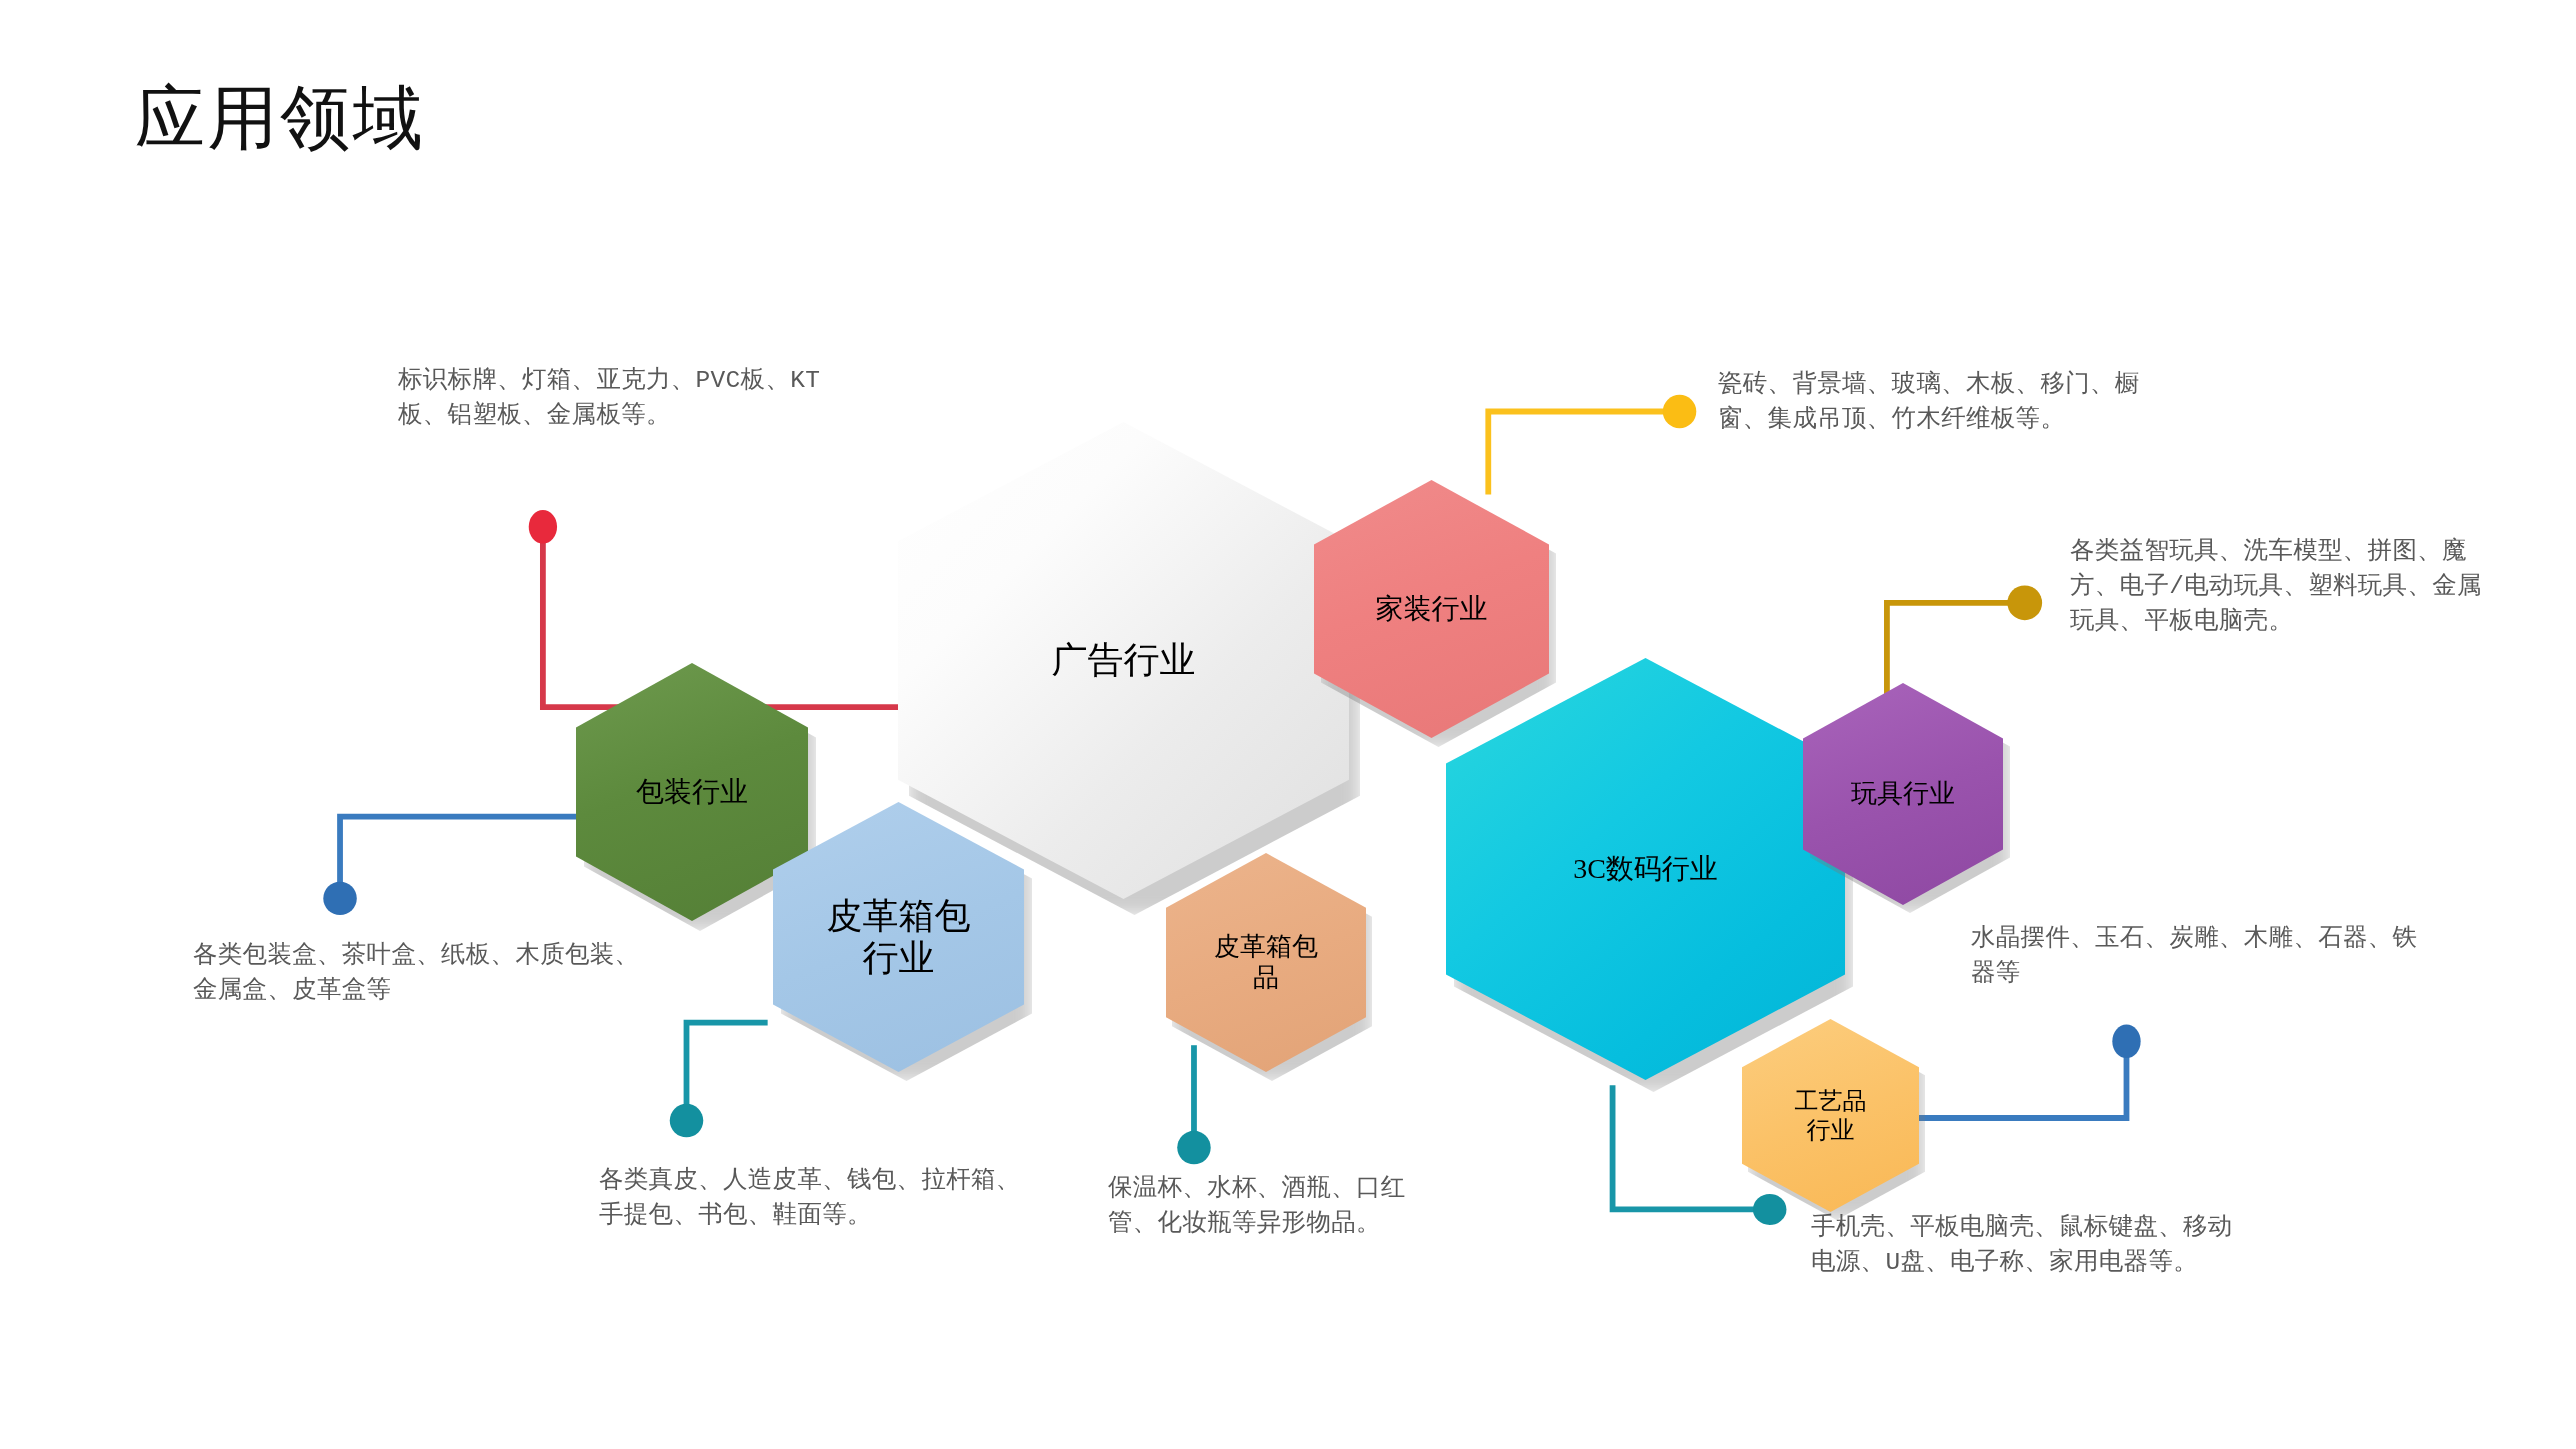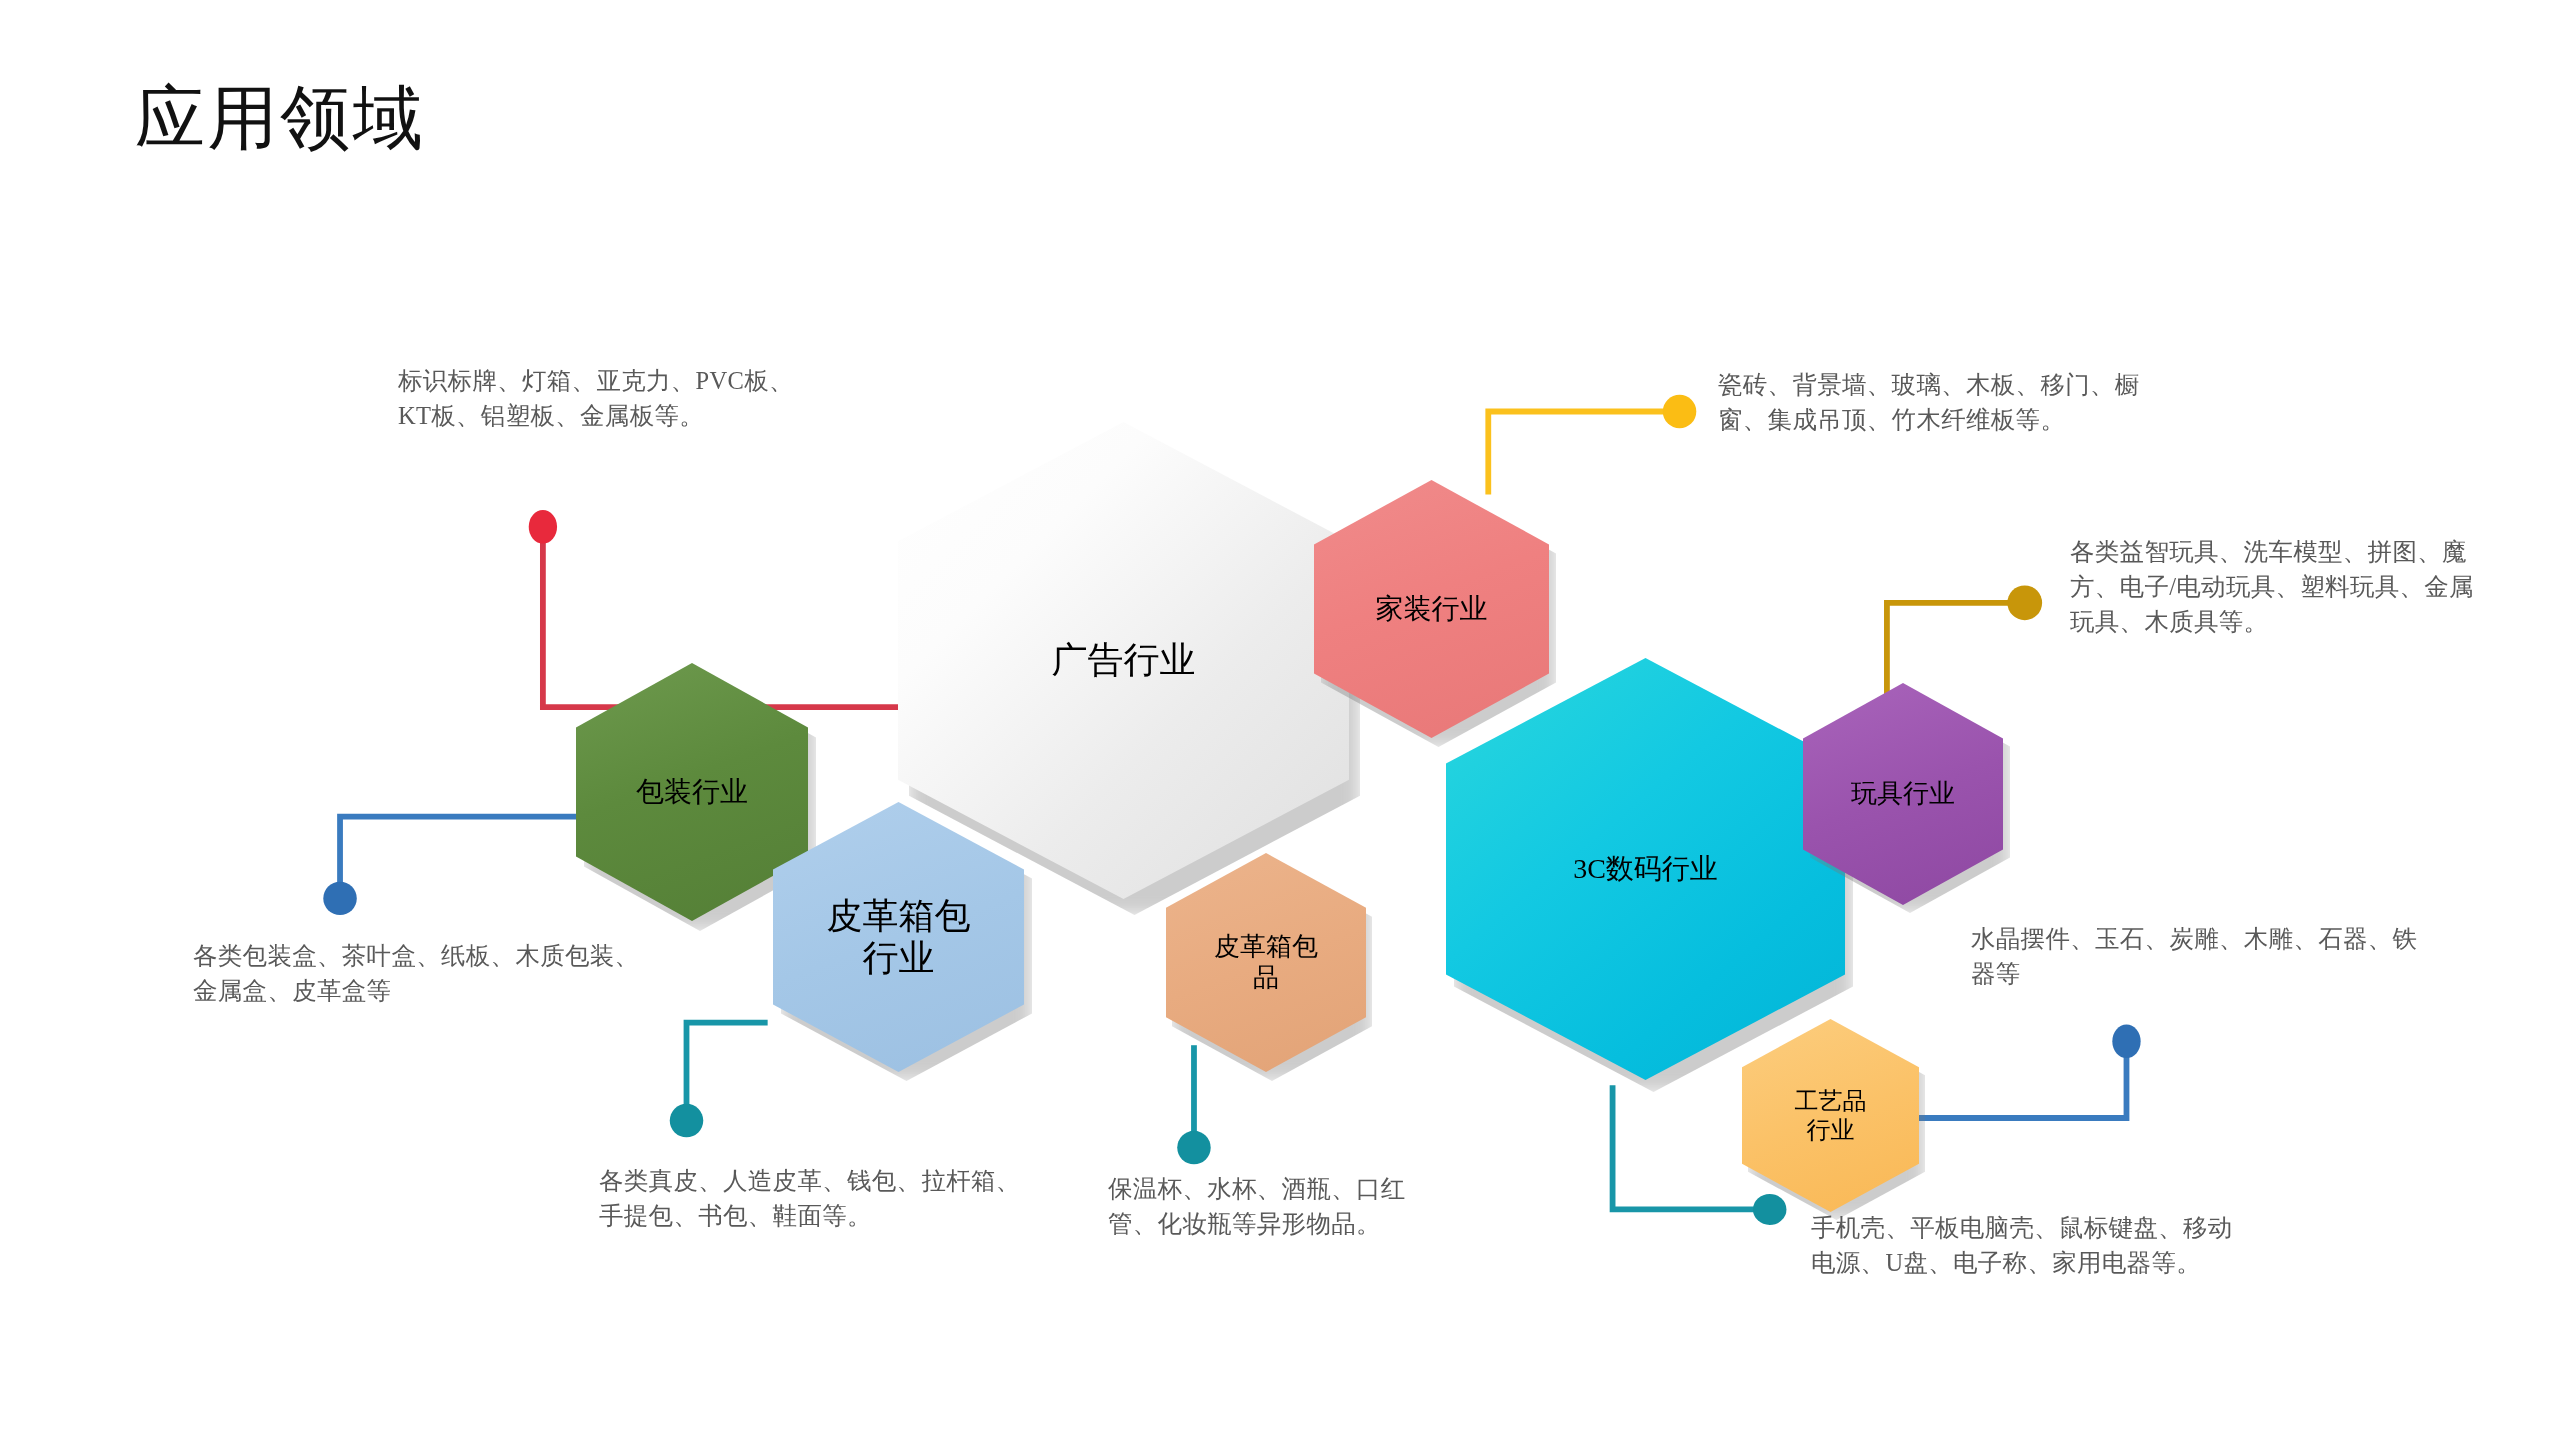--- a/index.html
+++ b/index.html
@@ -105,20 +105,21 @@
   }
   #hex-craft-shadow{left:1748px;top:1027px;width:177px;height:193px;}
 
   
   .desc{
     position:absolute;
     color:#595959;
     font-size:24.5px;
     line-height:1.42;
     letter-spacing:0.3px;
+    font-family:Liberation Mono, monospace;
   }
 
   #desc-ad{left:398px;top:364px;width:425px;}
   #desc-home{left:1718px;top:368px;width:425px;}
   #desc-toy{left:2070px;top:535px;width:425px;}
   #desc-pack{left:193px;top:939px;width:457px;}
   #desc-craft{left:1971px;top:922px;width:451px;}
   #desc-leather{left:599px;top:1164px;width:425px;}
   #desc-cyl{left:1108px;top:1172px;width:341px;}
   #desc-3c{left:1811px;top:1211px;width:444px;}
@@ -224,17 +225,17 @@
       <span>行业</span>
     </span>
   </div>
 
   <div class="desc" id="desc-ad">标识标牌、灯箱、亚克力、PVC板、KT板、铝塑板、金属板等。</div>
   <div class="desc" id="desc-home">瓷砖、背景墙、玻璃、木板、移门、橱窗、集成吊顶、竹木纤维板等。</div>
   <div class="desc" id="desc-pack">各类包装盒、茶叶盒、纸板、木质包装、金属盒、皮革盒等</div>
   <div class="desc" id="desc-leather">各类真皮、人造皮革、钱包、拉杆箱、手提包、书包、鞋面等。</div>
   <div class="desc" id="desc-cyl">保温杯、水杯、酒瓶、口红管、化妆瓶等异形物品。</div>
   <div class="desc" id="desc-3c">手机壳、平板电脑壳、鼠标键盘、移动电源、U盘、电子称、家用电器等。</div>
-  <div class="desc" id="desc-toy">各类益智玩具、洗车模型、拼图、魔方、电子/电动玩具、塑料玩具、金属玩具、木质具等。</div>
+  <div class="desc" id="desc-toy">各类益智玩具、洗车模型、拼图、魔方、电子/电动玩具、塑料玩具、金属玩具、平板电脑壳。</div>
   <div class="desc" id="desc-craft">水晶摆件、玉石、炭雕、木雕、石器、铁器等</div>
 
 </div>
 
 
 </body></html>

